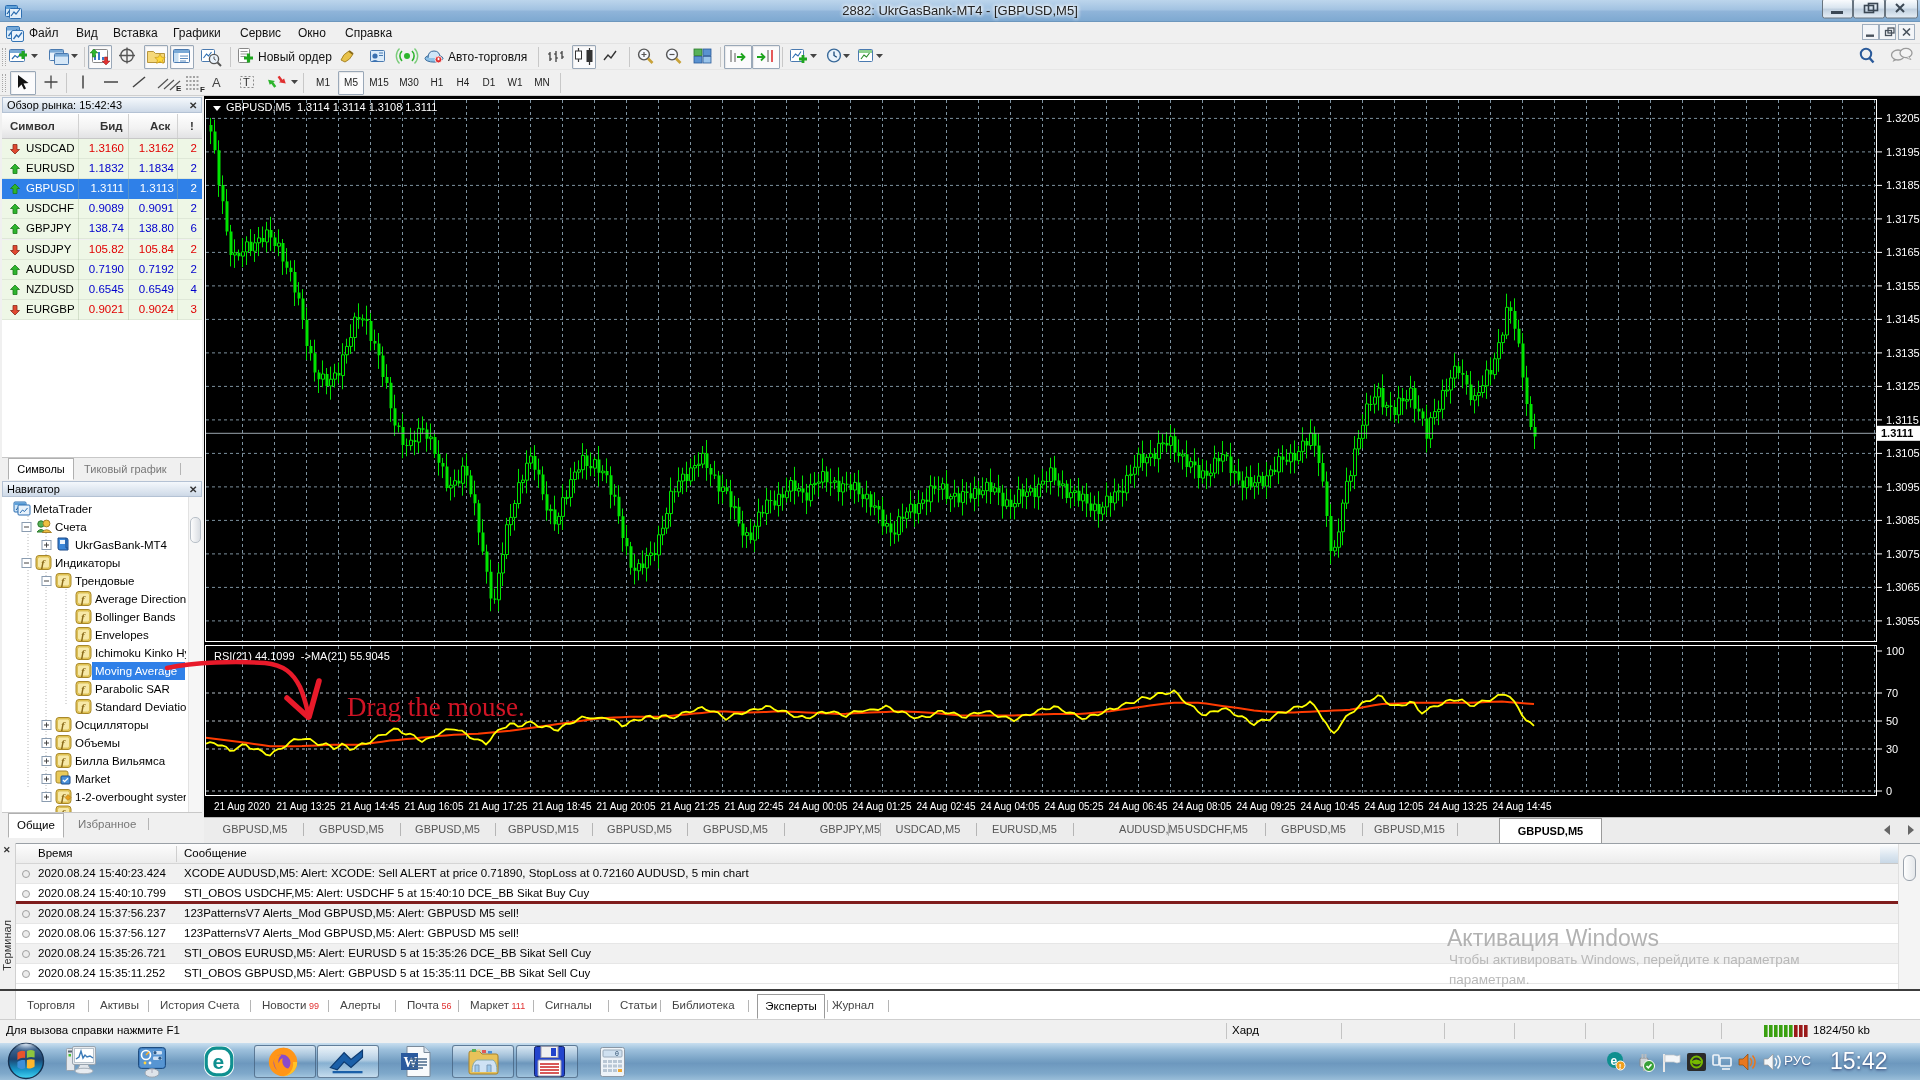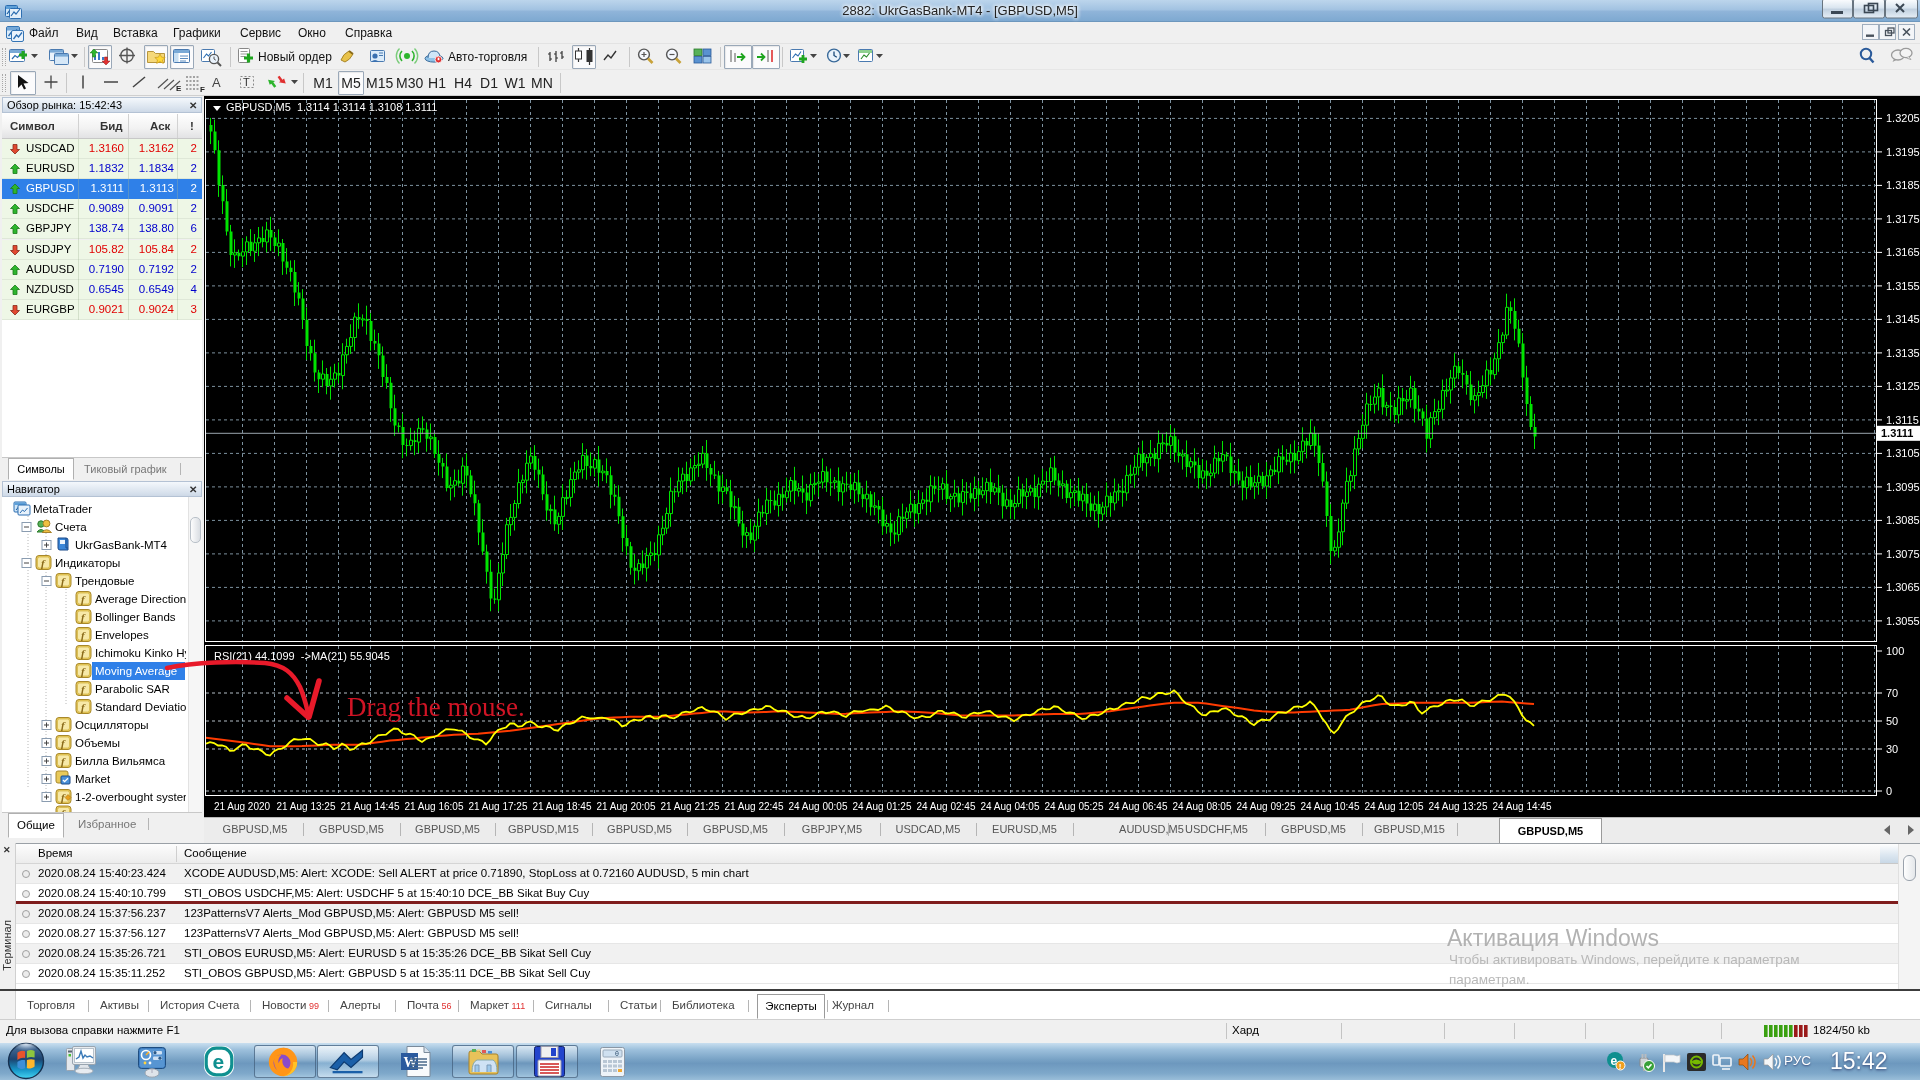--- a/index.html
+++ b/index.html
@@ -9,21 +9,21 @@
 .title-txt{width:100%;text-align:center;font-size:13px;color:#222;line-height:21px;text-shadow:0 0 4px #fff,0 0 4px #fff,0 0 4px #fff;}
 .menubar{left:0;top:22px;width:1920px;height:22px;background:#f0f0f0;border-bottom:1px solid #e3e3e3;}
 .menu-i{top:22px;font-size:12px;color:#111;line-height:22px;}
 .tb{background:#f0f0f0;}
 .tb1{left:0;top:44px;width:1920px;height:26px;border-bottom:1px solid #e6e6e6;}
 .tb2{left:0;top:70px;width:1920px;height:26px;border-bottom:1px solid #cfcfcf;}
 .grip{width:4px;border-left:1px dotted #a8a8a8;border-right:1px dotted #a8a8a8;height:18px;}
 .sep{width:1px;background:#c8c8c8;height:20px;}
 .pressed{border:1px solid #9aa8b8;background:#fbfbfc;border-radius:1px;box-shadow:inset 1px 1px 1px rgba(0,0,0,.08);height:24px;}
 .tbtxt{font-size:12px;color:#111;line-height:26px;}
-.tfbtn{height:22px;text-align:center;font-size:14px;color:#222;line-height:22px;}
+.tfbtn{height:22px;text-align:center;font-size:10px;color:#222;line-height:22px;}
 .panel-h{background:linear-gradient(#f4f8fc,#d6e0ec 80%,#cdd8e6);border:1px solid #b4c2d4;font-size:11px;color:#000;line-height:14px;padding-left:4px;}
 .px{font-size:11.5px;color:#333;font-weight:bold;}
 .mw-h{background:linear-gradient(#ffffff,#f2f2f2 60%,#e2e2e4);border-bottom:1px solid #c8c8c8;}
 .mw-hd{border-right:1px solid #d2d2d2;height:24px;}
 .mw-row{height:20.1px;font-size:11.5px;}
 .sym{color:#000;}
 .bid,.ask,.spr{text-align:right;}
 .up{color:#0000cc;}
 .dn{color:#e00000;}
 .selrow{background:#2f80e8;}
@@ -596,21 +596,21 @@
 <div class="abs ctab" style="left:303px;top:817px;width:97px;text-align:center;">GBPUSD,M5</div>
 <div class="abs ctsep" style="left:400px;top:823px;"></div>
 <div class="abs ctab" style="left:400px;top:817px;width:95px;text-align:center;">GBPUSD,M5</div>
 <div class="abs ctsep" style="left:495px;top:823px;"></div>
 <div class="abs ctab" style="left:495px;top:817px;width:97px;text-align:center;">GBPUSD,M15</div>
 <div class="abs ctsep" style="left:592px;top:823px;"></div>
 <div class="abs ctab" style="left:592px;top:817px;width:95px;text-align:center;">GBPUSD,M5</div>
 <div class="abs ctsep" style="left:687px;top:823px;"></div>
 <div class="abs ctab" style="left:687px;top:817px;width:97px;text-align:center;">GBPUSD,M5</div>
 <div class="abs ctsep" style="left:784px;top:823px;"></div>
-<div class="abs ctab" style="left:784px;top:817px;width:96px;text-align:center;">GBPJPY,M5</div>
+<div class="abs ctab" style="left:784px;top:817px;width:96px;text-align:right;">GBPJPY,M5</div>
 <div class="abs ctsep" style="left:880px;top:823px;"></div>
 <div class="abs ctab" style="left:880px;top:817px;width:96px;text-align:center;">USDCAD,M5</div>
 <div class="abs ctsep" style="left:976px;top:823px;"></div>
 <div class="abs ctab" style="left:976px;top:817px;width:97px;text-align:center;">EURUSD,M5</div>
 <div class="abs ctsep" style="left:1073px;top:823px;"></div>
 <div class="abs ctab" style="left:1073px;top:817px;width:95px;text-align:center;margin-left:31px;">AUDUSD,M5</div>
 <div class="abs ctsep" style="left:1168px;top:823px;"></div>
 <div class="abs ctab" style="left:1168px;top:817px;width:97px;text-align:center;">USDCHF,M5</div>
 <div class="abs ctsep" style="left:1265px;top:823px;"></div>
 <div class="abs ctab" style="left:1265px;top:817px;width:97px;text-align:center;">GBPUSD,M5</div>
@@ -641,21 +641,21 @@
     <span class="abs" style="left:22px;top:3px;">2020.08.24 15:40:10.799</span>
     <span class="abs" style="left:168px;top:3px;">STI_OBOS USDCHF,M5: Alert: USDCHF 5 at 15:40:10 DCE_BB Sikat Buy Cuy</span>
   </div>
 <div class="abs trow odd" style="top:904px;border-bottom:1px solid #e6e6e6;">
     <span class="abs bullet" style="left:6px;top:6px;"></span>
     <span class="abs" style="left:22px;top:3px;">2020.08.24 15:37:56.237</span>
     <span class="abs" style="left:168px;top:3px;">123PatternsV7 Alerts_Mod GBPUSD,M5: Alert:  GBPUSD M5 sell!</span>
   </div>
 <div class="abs trow" style="top:924px;border-bottom:1px solid #e6e6e6;">
     <span class="abs bullet" style="left:6px;top:6px;"></span>
-    <span class="abs" style="left:22px;top:3px;">2020.08.27 15:37:56.127</span>
+    <span class="abs" style="left:22px;top:3px;">2020.08.06 15:37:56.127</span>
     <span class="abs" style="left:168px;top:3px;">123PatternsV7 Alerts_Mod GBPUSD,M5: Alert:  GBPUSD M5 sell!</span>
   </div>
 <div class="abs trow odd" style="top:944px;border-bottom:1px solid #e6e6e6;">
     <span class="abs bullet" style="left:6px;top:6px;"></span>
     <span class="abs" style="left:22px;top:3px;">2020.08.24 15:35:26.721</span>
     <span class="abs" style="left:168px;top:3px;">STI_OBOS EURUSD,M5: Alert: EURUSD 5 at 15:35:26 DCE_BB Sikat Sell Cuy</span>
   </div>
 <div class="abs trow" style="top:964px;border-bottom:1px solid #e6e6e6;">
     <span class="abs bullet" style="left:6px;top:6px;"></span>
     <span class="abs" style="left:22px;top:3px;">2020.08.24 15:35:11.252</span>

